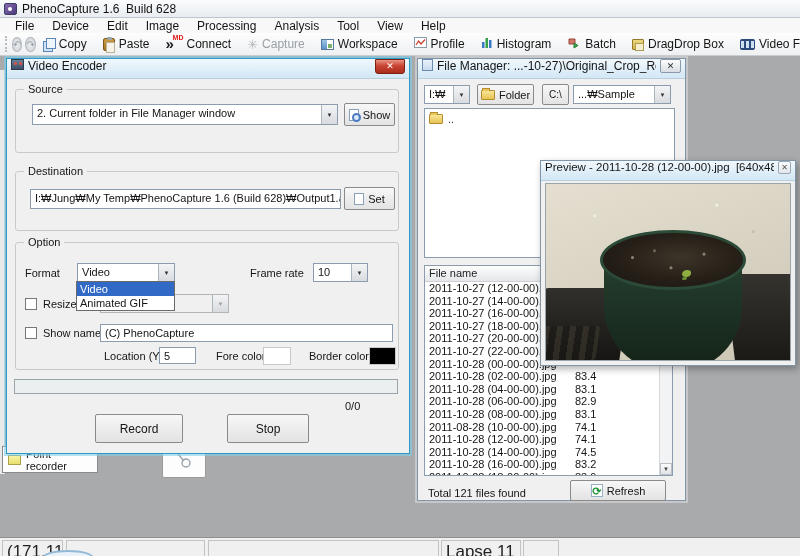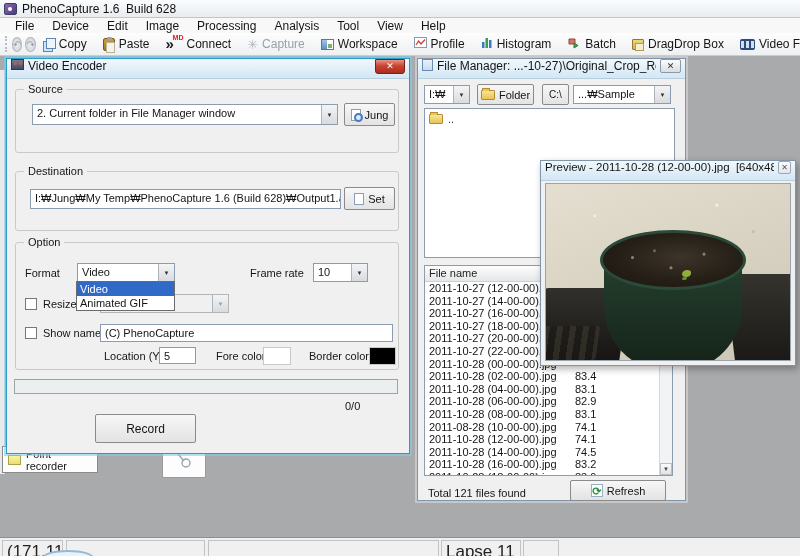--- a/index.html
+++ b/index.html
@@ -229,21 +229,21 @@
 
       <div class="group" style="left:8px;top:10px;width:384px;height:64px">
         <span class="glabel">Source</span>
       </div>
       <div class="combo" style="left:25px;top:25px;width:306px;height:21px">
         <span class="ct">2. Current folder in File Manager window</span>
         <span class="ca">▼</span>
       </div>
       <div class="btn" style="left:337px;top:24px;width:51px;height:23px">
         <span class="i i-show"></span>
-        <span>Jung</span>
+        <span>Show</span>
       </div>
 
       <div class="group" style="left:8px;top:92px;width:384px;height:60px">
         <span class="glabel">Destination</span>
       </div>
       <div class="tfield" style="left:23px;top:110px;width:311px;height:20px">I:₩Jung₩My Temp₩PhenoCapture 1.6 (Build 628)₩Output1.avi</div>
       <div class="btn" style="left:337px;top:108px;width:51px;height:23px">
         <span class="i i-page"></span>
         <span>Set</span>
       </div>
@@ -280,21 +280,22 @@
       <span class="lbl" style="left:302px;top:271px">Border color</span>
       <span class="swatch" style="left: 362px; top: 268px; width: 27px; height: 18px; background: rgb(0, 0, 0);"></span>
 
       <div class="dropdown">
         <div class="dd-opt sel">Video</div>
         <div class="dd-opt">Animated GIF</div>
       </div>
 
       <div class="progress"></div>
       <span class="lbl" style="left:338px;top:321px">0/0</span>
-      <div class="btn" style="left:88px;top:335px;width:101px;height:29px;font-size:12px">Record</div>
+      <div class="btn" style="left:88px;top:335px;width:88px;height:29px;font-size:12px">Record</div>
+      <div class="btn" style="left:220px;top:335px;width:82px;height:29px;font-size:12px">Stop</div>
     </div>
   </div>
 
   <div class="win fm">
     <div class="wtitle">
       <span class="i i-fmdoc"></span>
       <span class="t">File Manager: ...-10-27)\Original_Crop_Resize</span>
       <span class="close-gray">✕</span>
     </div>
     <div class="fm-body">

